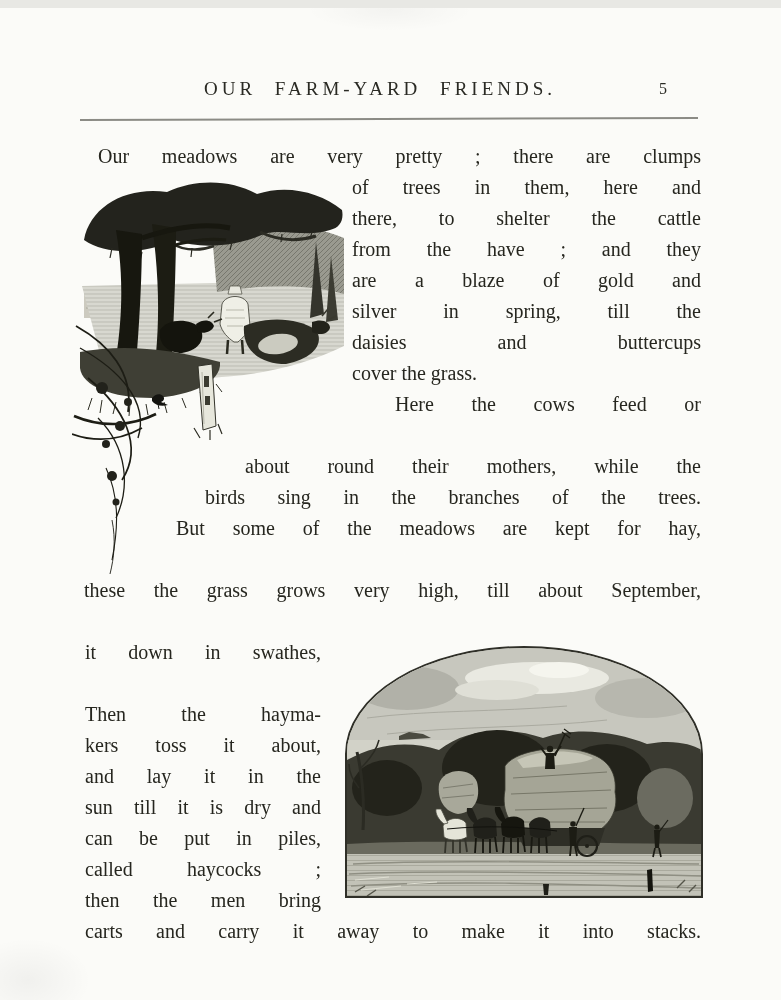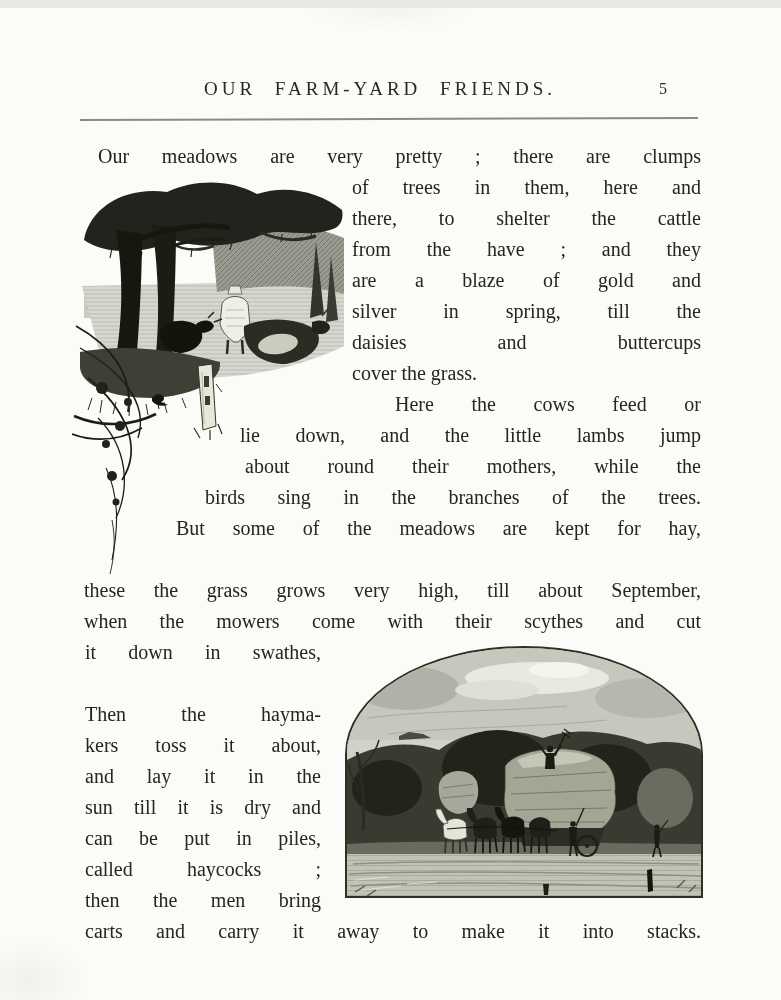--- a/index.html
+++ b/index.html
@@ -258,27 +258,25 @@
   <div class="ln jl" style="left:98px;top:133px;width:603px;">Our meadows are very pretty ; there are clumps</div>
   <div class="ln jl" style="left:352px;top:164px;width:349px;">of trees in them, here and</div>
   <div class="ln jl" style="left:352px;top:195px;width:349px;">there, to shelter the cattle</div>
   <div class="ln jl" style="left:352px;top:226px;width:349px;">from the have ; and they</div>
   <div class="ln jl" style="left:352px;top:257px;width:349px;">are a blaze of gold and</div>
   <div class="ln jl" style="left:352px;top:288px;width:349px;">silver in spring, till the</div>
   <div class="ln jl" style="left:352px;top:319px;width:349px;">daisies and buttercups</div>
   <div class="ln ll" style="left:352px;top:350px;width:349px;">cover the grass.</div>
 
   <div class="ln jl" style="left:395px;top:381px;width:306px;">Here the cows feed or</div>
-  <div class="ln jl" style="left:240px;top:412px;width:461px;">lie down, and the little lambs jump</div>
   <div class="ln jl" style="left:245px;top:443px;width:456px;">about round their mothers, while the</div>
   <div class="ln jl" style="left:205px;top:474px;width:496px;">birds sing in the branches of the trees.</div>
 
   <div class="ln jl" style="left:176px;top:505px;width:525px;">But some of the meadows are kept for hay,</div>
   <div class="ln jl" style="left:84px;top:567px;width:617px;">these the grass grows very high, till about September,</div>
-  <div class="ln jl" style="left:84px;top:598px;width:617px;">when the mowers come with their scythes and cut</div>
   <div class="ln jl" style="left:85px;top:629px;width:236px;">it down in swathes,</div>
   <div class="ln jl" style="left:85px;top:691px;width:236px;">Then the hayma-</div>
   <div class="ln jl" style="left:85px;top:722px;width:236px;">kers toss it about,</div>
   <div class="ln jl" style="left:85px;top:753px;width:236px;">and lay it in the</div>
   <div class="ln jl" style="left:85px;top:784px;width:236px;">sun till it is dry and</div>
   <div class="ln jl" style="left:85px;top:815px;width:236px;">can be put in piles,</div>
   <div class="ln jl" style="left:85px;top:846px;width:236px;">called haycocks ;</div>
   <div class="ln jl" style="left:85px;top:877px;width:236px;">then the men bring</div>
   <div class="ln jl" style="left:85px;top:908px;width:616px;">carts and carry it away to make it into stacks.</div>
 

